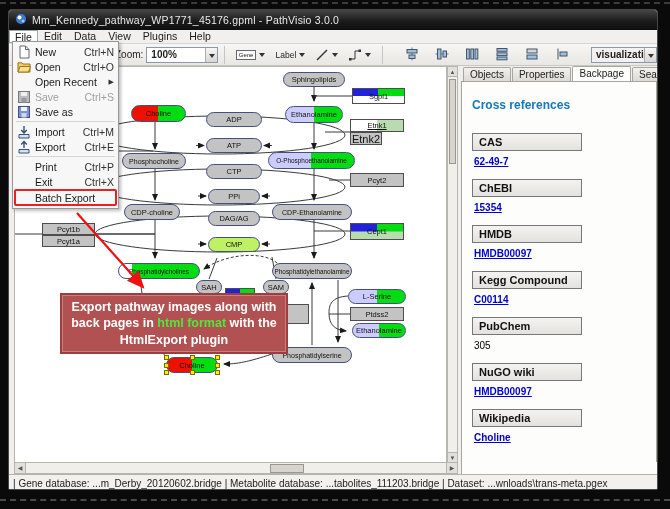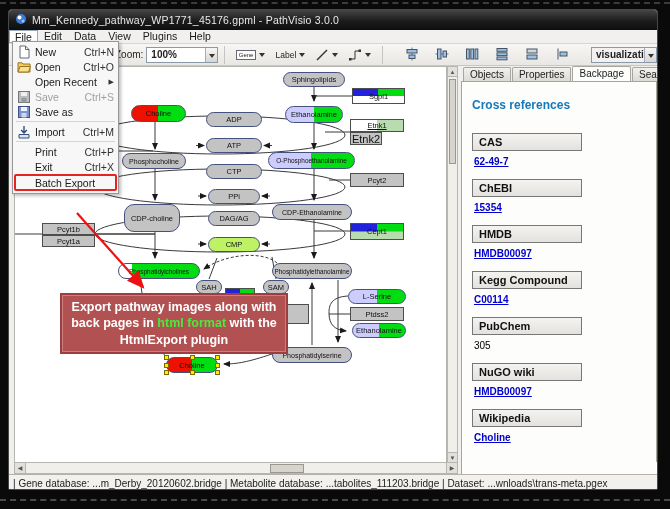--- a/index.html
+++ b/index.html
@@ -295,21 +295,21 @@
           </div>
           <div class="node" style="left: 191px; top: 97px; width: 56px; height: 15px; border-radius: 9.5px; background: rgb(195, 195, 195); font-size: 7.5px;">
             <span>CTP</span>
           </div>
           <div class="node box" style="left: 335px; top: 106px; width: 54px; height: 14px; background: rgb(195, 195, 195); font-size: 7.5px;">
             <span>Pcyt2</span>
           </div>
           <div class="node" style="left: 193px; top: 122px; width: 52px; height: 15px; border-radius: 9.5px; background: rgb(195, 195, 195); font-size: 7.5px;">
             <span>PPi</span>
           </div>
-          <div class="node" style="left: 109px; top: 137px; width: 56px; height: 28px; border-radius: 10px; background: rgb(195, 195, 195); font-size: 7.5px;">
+          <div class="node" style="left: 109px; top: 137px; width: 56px; height: 16px; border-radius: 10px; background: rgb(195, 195, 195); font-size: 7.5px;">
             <span>CDP-choline</span>
           </div>
           <div class="node" style="left: 193px; top: 144px; width: 52px; height: 15px; border-radius: 9.5px; background: rgb(195, 195, 195); font-size: 7.5px;">
             <span>DAG/AG</span>
           </div>
           <div class="node" style="left: 257px; top: 137px; width: 80px; height: 16px; border-radius: 10px; background: rgb(195, 195, 195); font-size: 7px;">
             <span>CDP-Ethanolamine</span>
           </div>
           <div class="node box" style="left: 335px; top: 156px; width: 54px; height: 17px; background: linear-gradient(90deg, rgb(34, 34, 221) 0px, rgb(34, 34, 221) 50%, rgb(0, 221, 17) 50%, rgb(0, 221, 17) 100%) center top / 100% 50% no-repeat, linear-gradient(rgb(184, 220, 176), rgb(184, 220, 176)); font-size: 7.5px;">
             <span>Cept1</span>
@@ -453,20 +453,30 @@
         <div class="fm-row">
           <span class="ic">
             <svg width="14" height="14" viewBox="0 0 14 14">
               <path d="M7,1 V7.5 M4.2,5 L7,8 L9.8,5" stroke="#35507c" fill="none" stroke-width="1.4"></path>
               <path d="M2,9.5 H12 V13 H2 z" fill="#d9e2f2" stroke="#35507c"></path>
             </svg>
           </span>
           <span class="lbl">Import</span>
           <span class="sc">Ctrl+M</span>
         </div>
+        <div class="fm-row">
+          <span class="ic">
+            <svg width="14" height="14" viewBox="0 0 14 14">
+              <path d="M7,8 V1.5 M4.2,4.5 L7,1.5 L9.8,4.5" stroke="#35507c" fill="none" stroke-width="1.4"></path>
+              <path d="M2,9.5 H12 V13 H2 z" fill="#d9e2f2" stroke="#35507c"></path>
+            </svg>
+          </span>
+          <span class="lbl">Export</span>
+          <span class="sc">Ctrl+E</span>
+        </div>
         <div class="fm-sep"></div>
         <div class="fm-row">
           <span class="ic"></span>
           <span class="lbl">Print</span>
           <span class="sc">Ctrl+P</span>
         </div>
         <div class="fm-row">
           <span class="ic"></span>
           <span class="lbl">Exit</span>
           <span class="sc">Ctrl+X</span>

